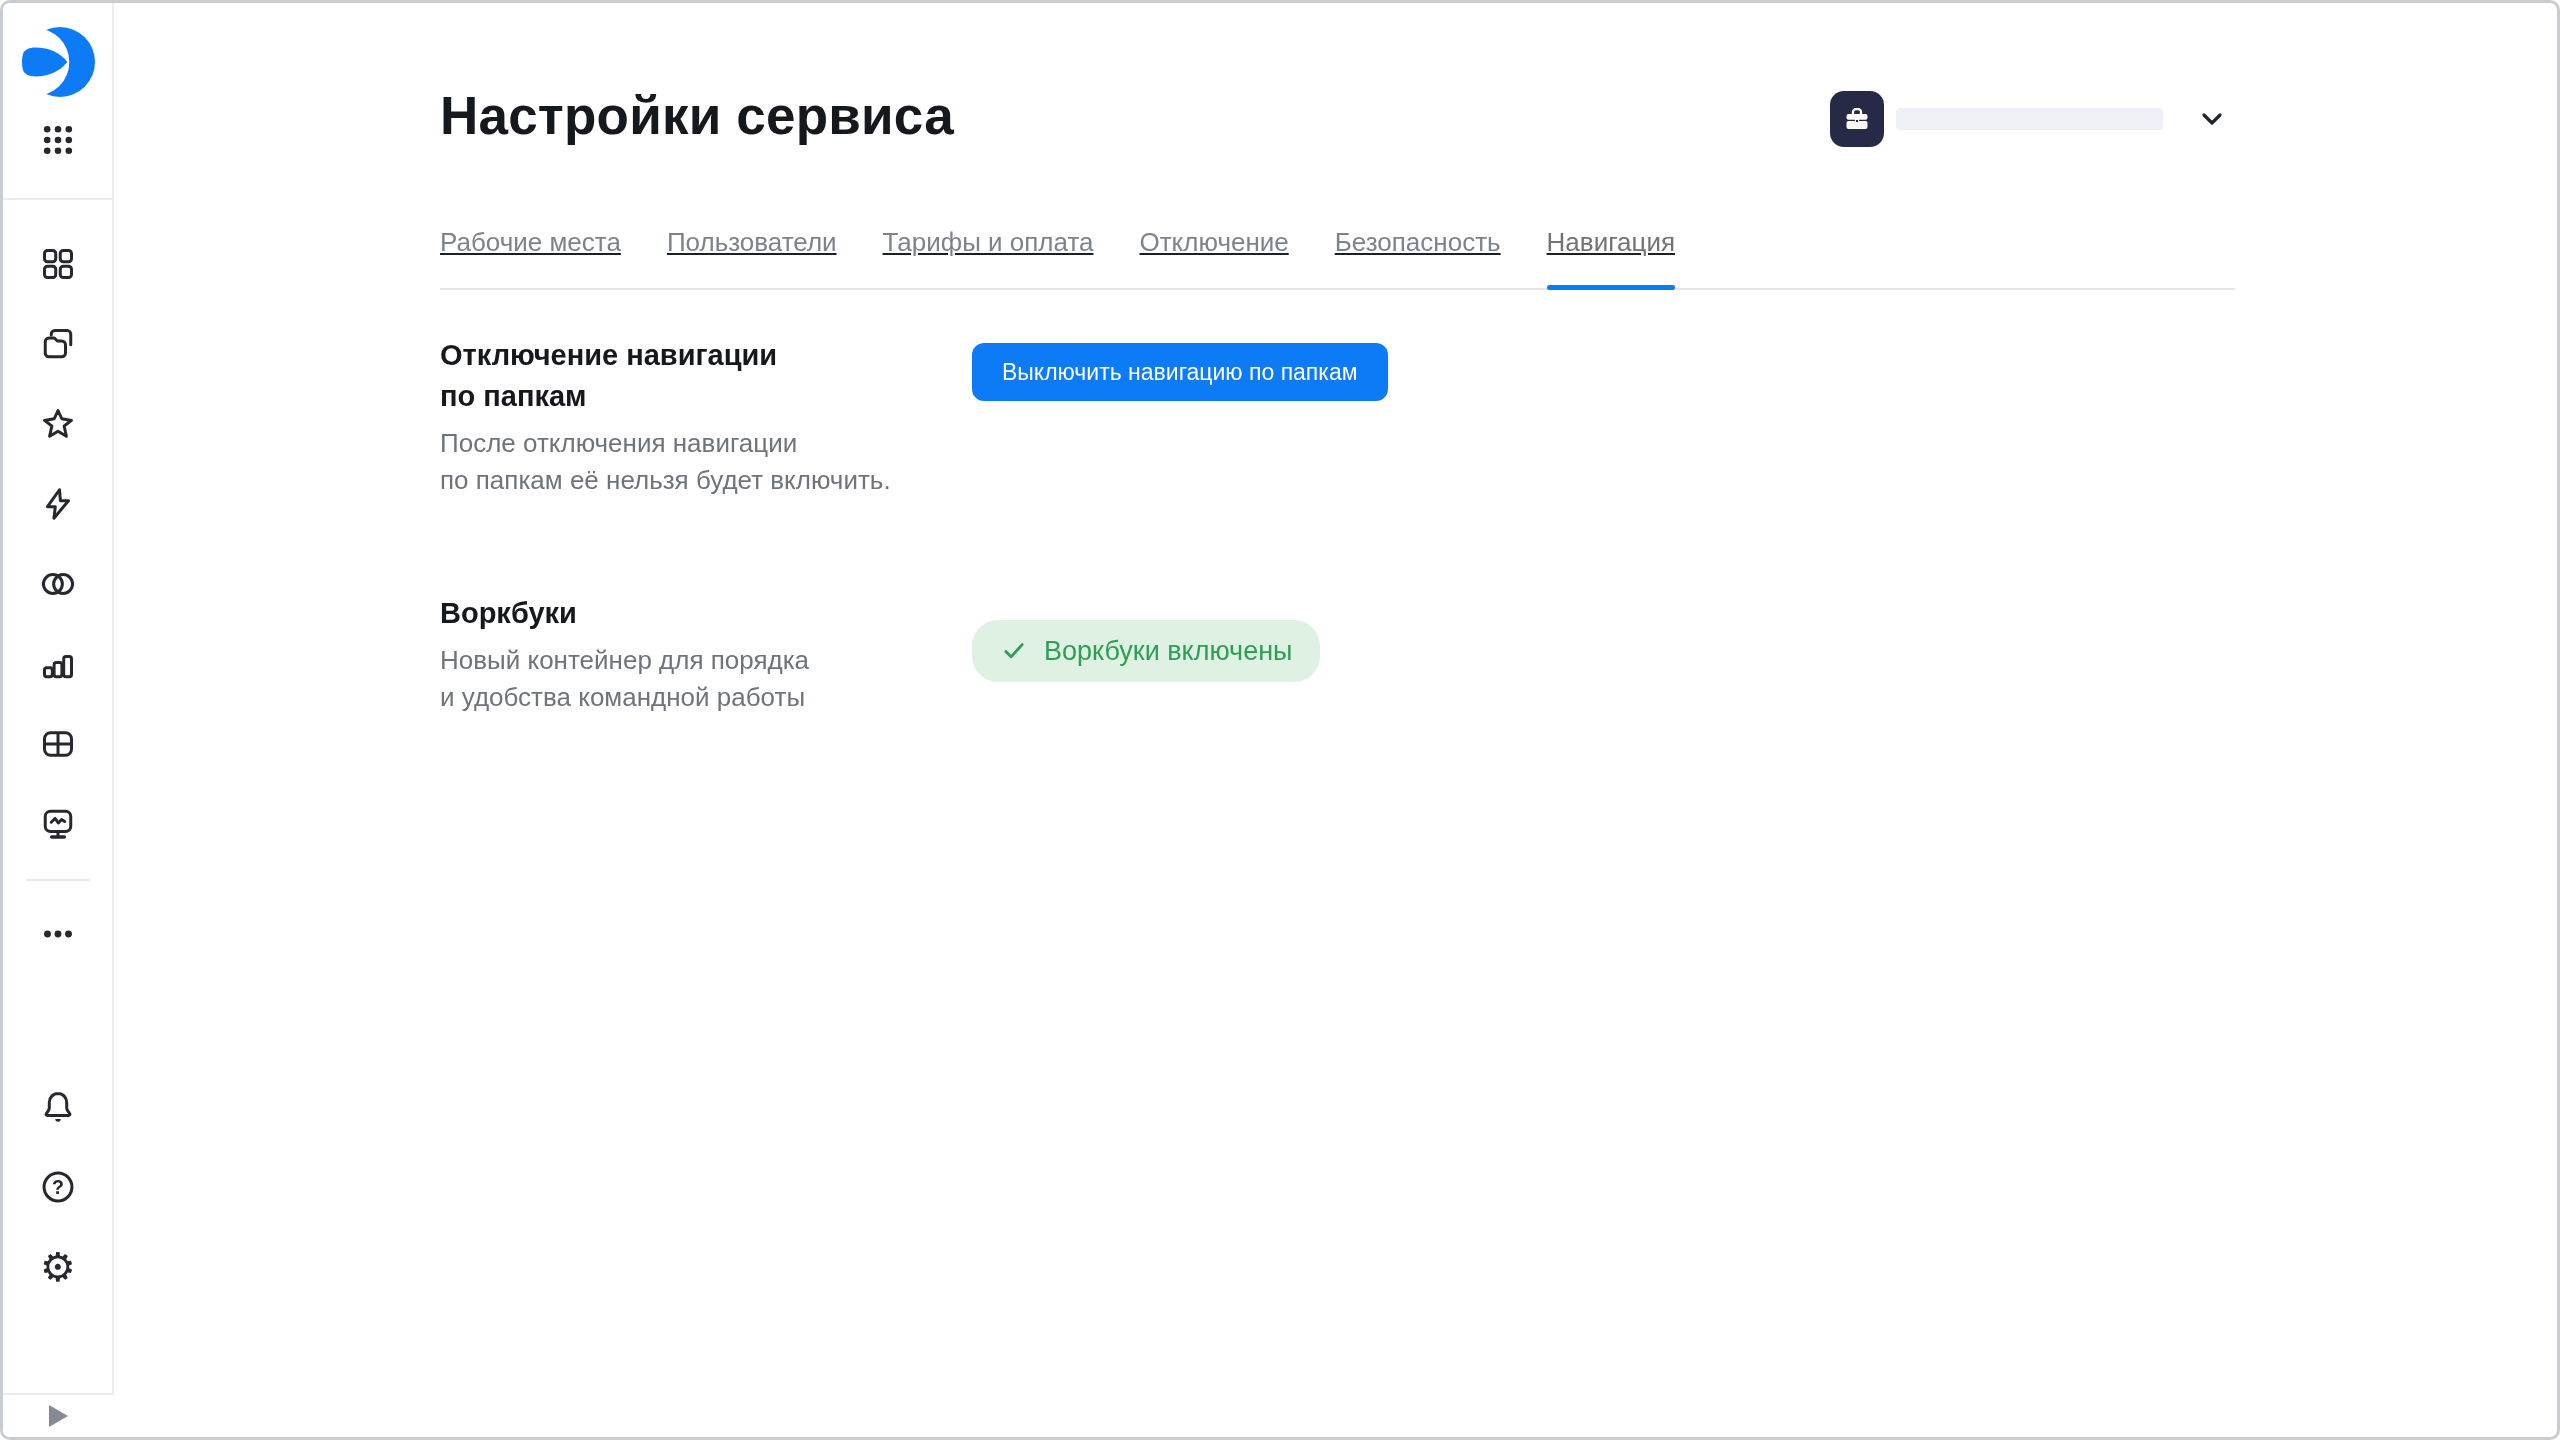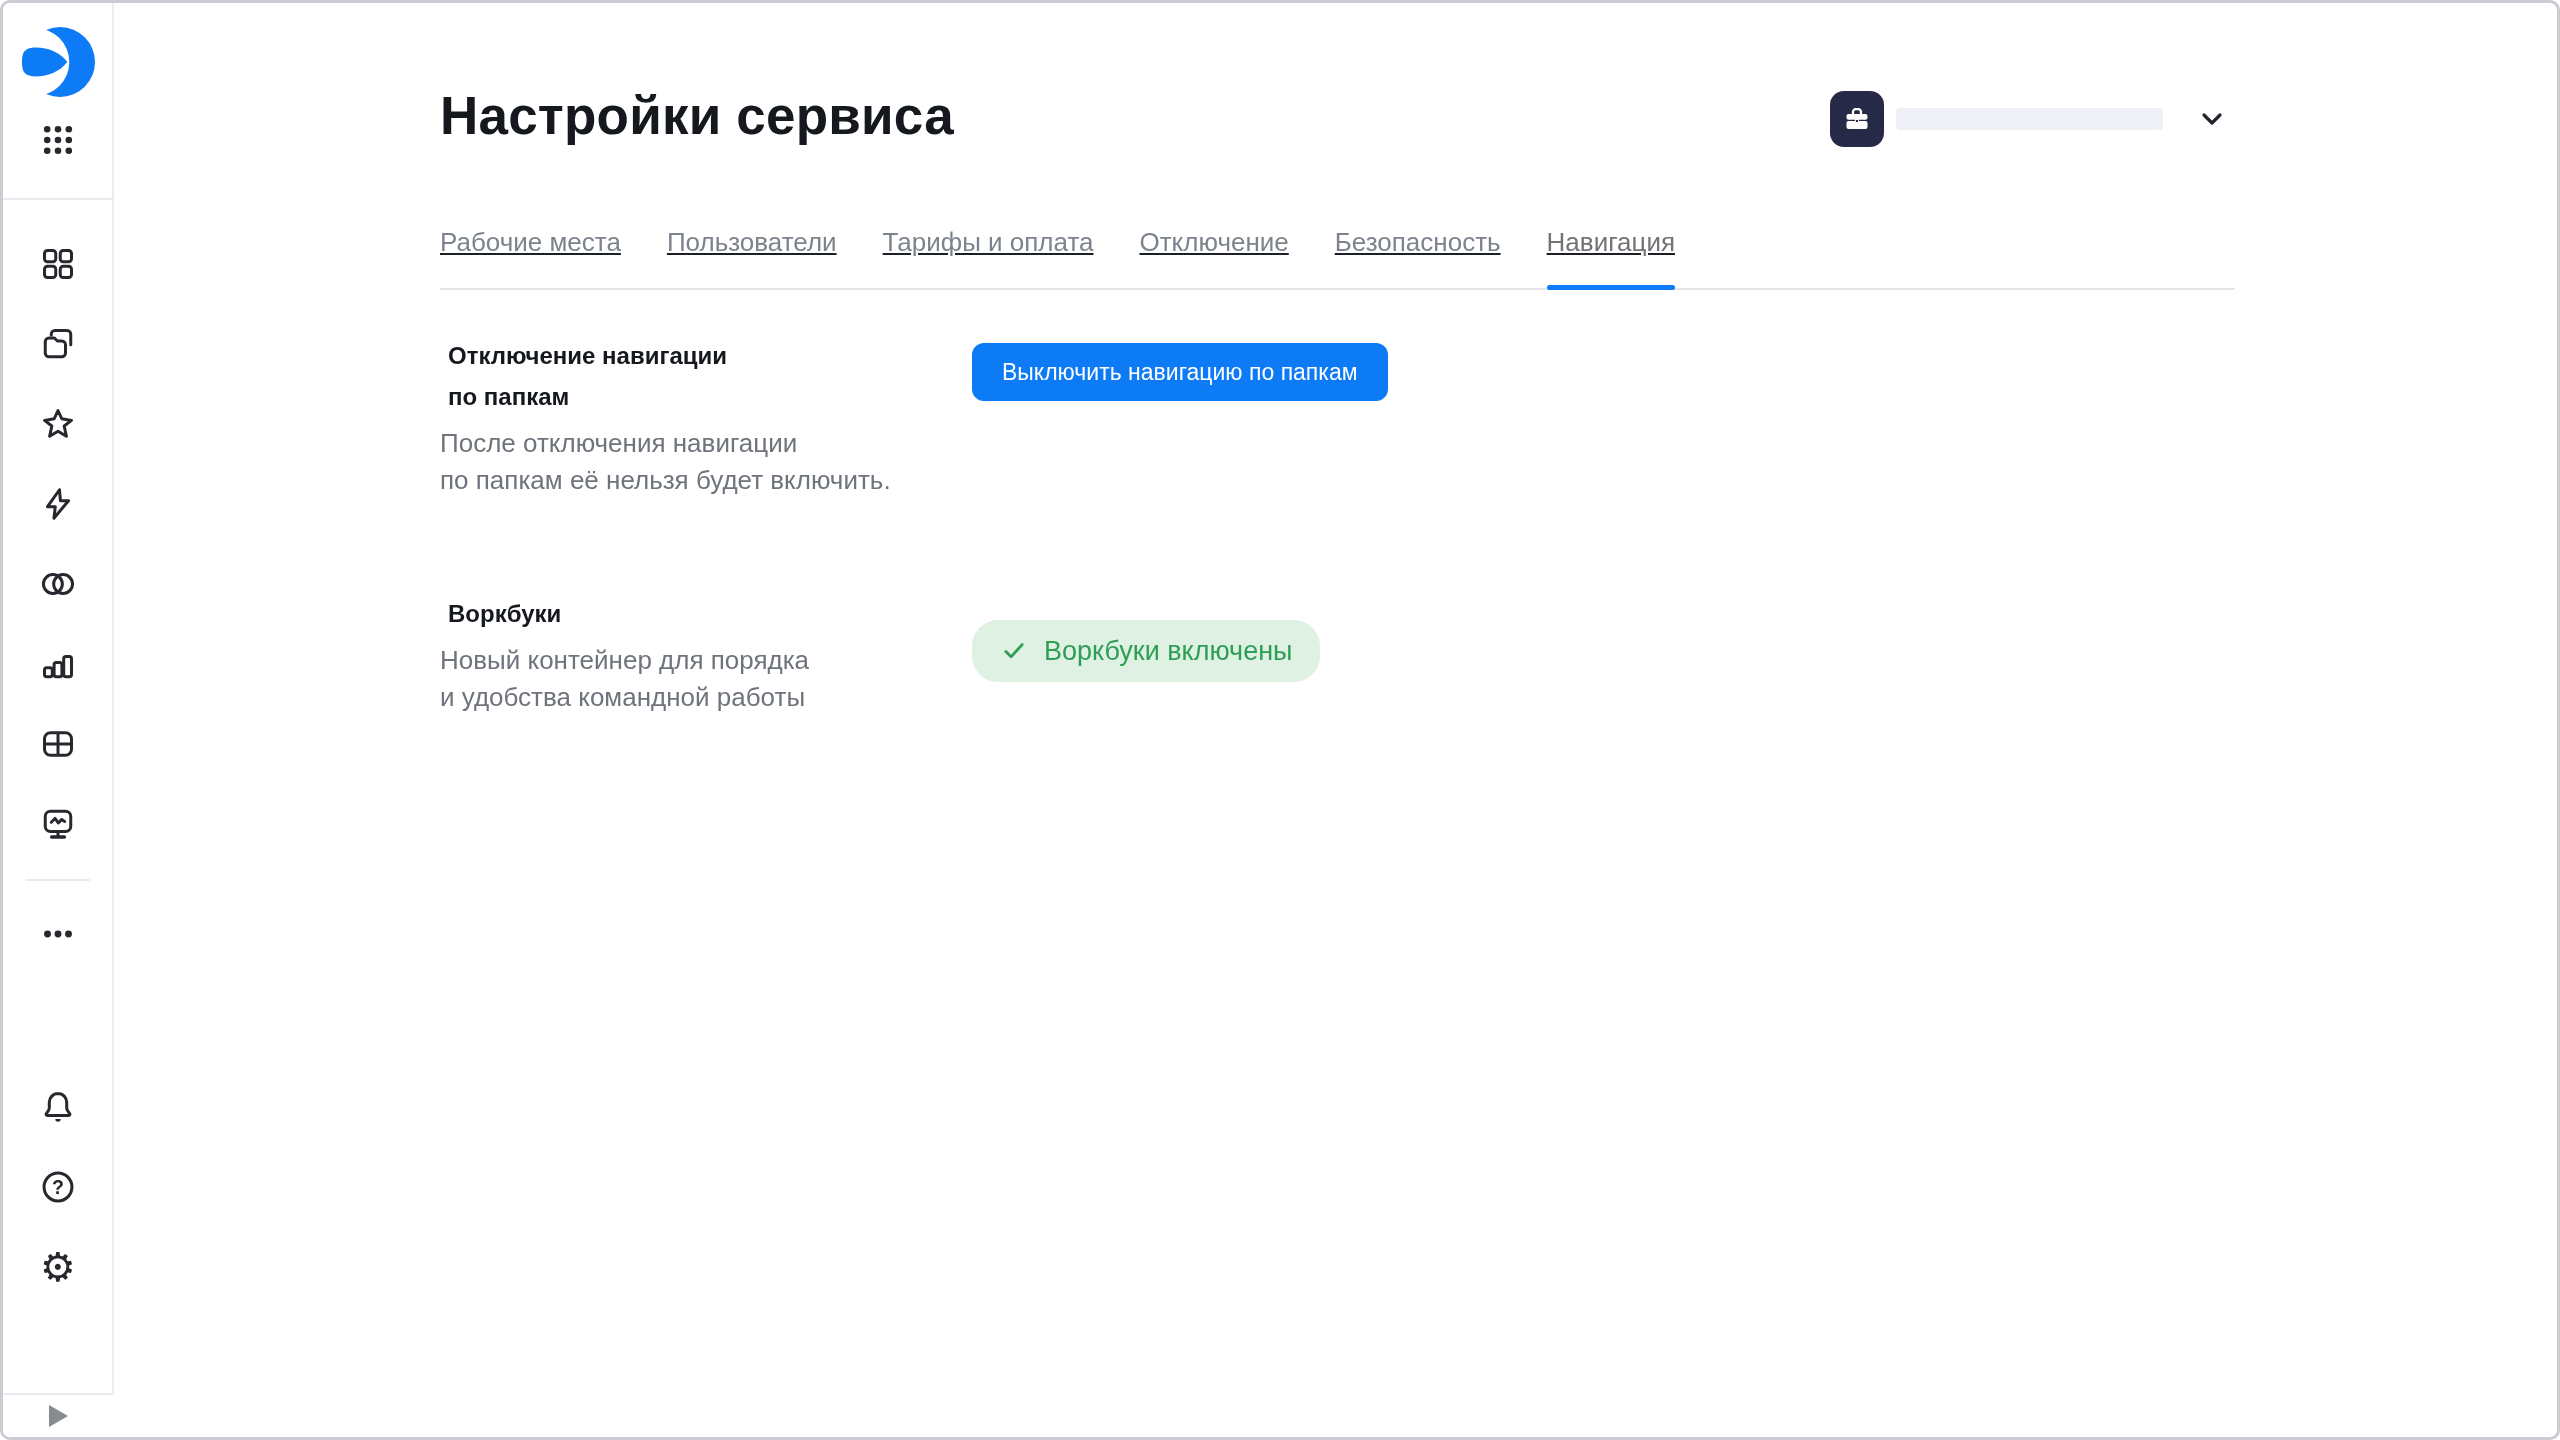--- a/index.html
+++ b/index.html
@@ -66,21 +66,21 @@
     padding:2px 0 30px 0; cursor:pointer; white-space:nowrap;
   }
   .tab.active { color:#737373; }
   .tab.active::after {
     content:""; position:absolute; left:0; right:0; bottom:-2px; height:5px;
     background:#0c7bf5; border-radius:3px;
   }
 
   
   .sec-label { position:absolute; left:437px; width:470px; }
-  .sec-heading { font-size:24px; font-weight:600; line-height:41px; color:#15181d; white-space:pre-line;margin-left:8px; }
+  .sec-heading { font-size:29px; font-weight:600; line-height:41px; color:#15181d; white-space:pre-line; }
   .sec-desc { margin-top:8px; font-size:26px; line-height:37px; color:#6f747c; white-space:pre-line; }
   .sec1 { top:332px; }
   .sec2 { top:590px; }
 
   .primary-btn {
     position:absolute; left:969px; top:340px; height:58px;
     display:inline-flex; align-items:center; padding:0 30px;
     background:#0c7bf5; color:#fff; font-size:23px;
     font-family:inherit; border:none; border-radius:12px; cursor:pointer;
   }

